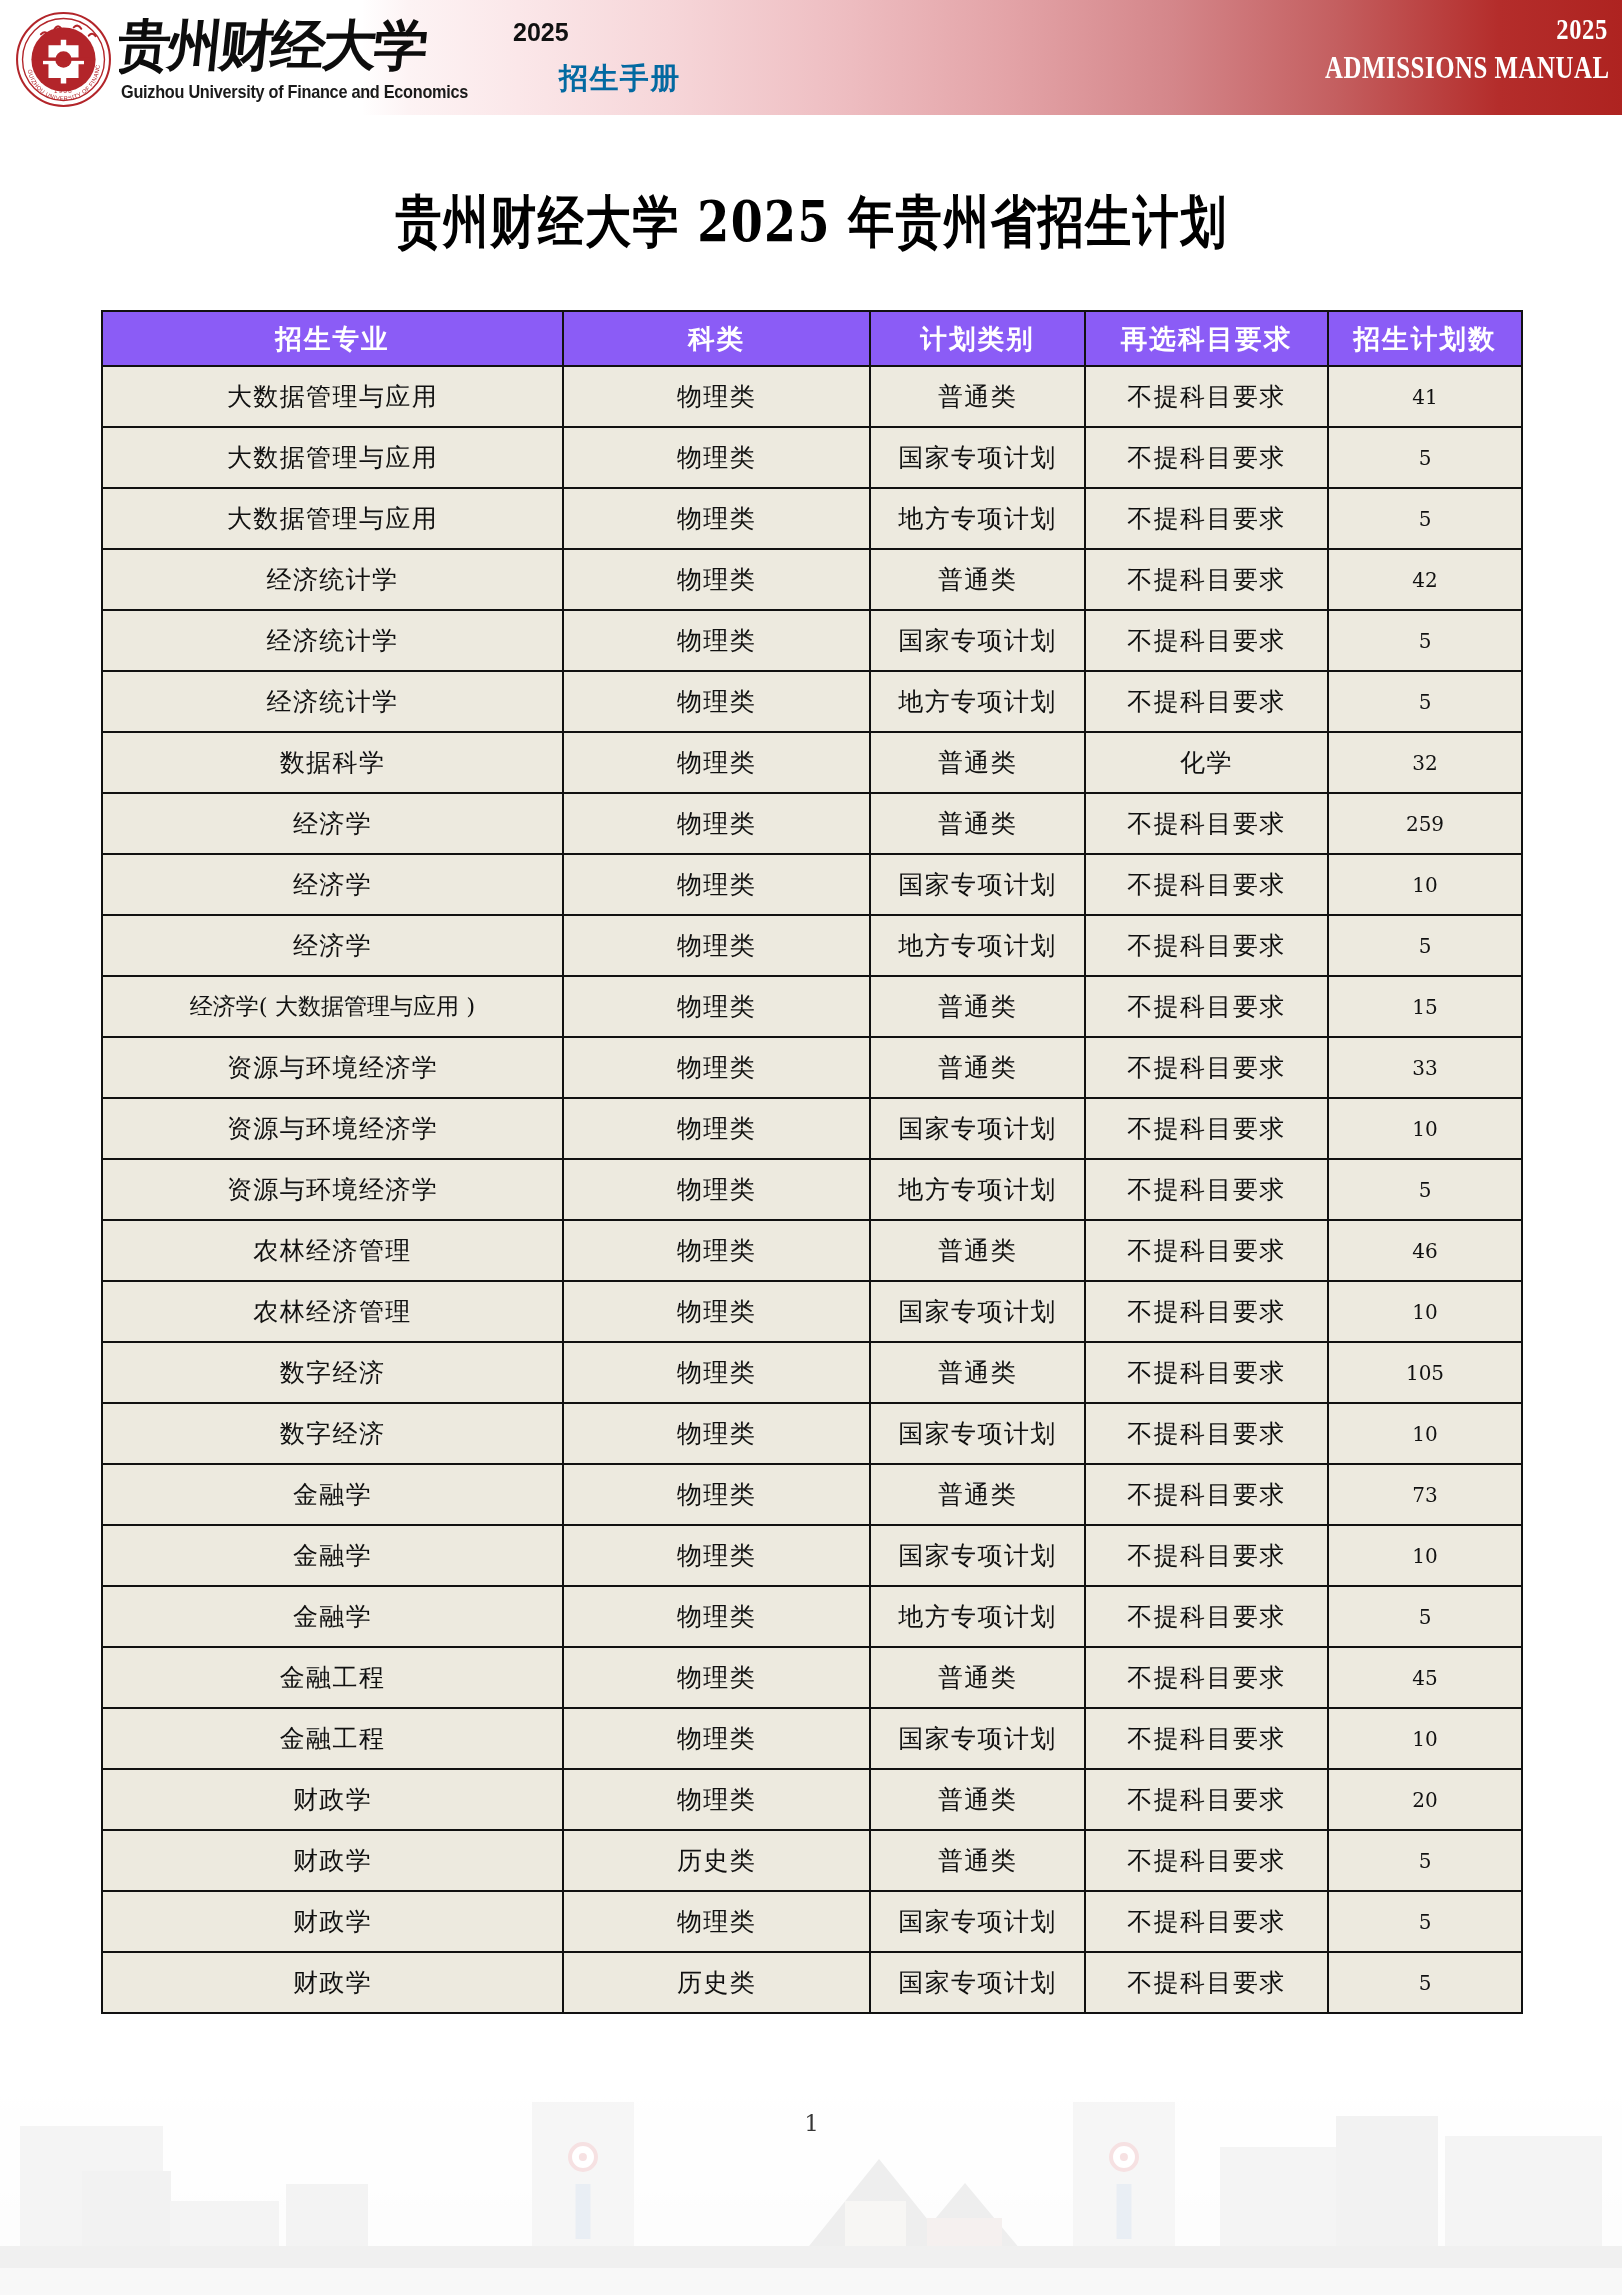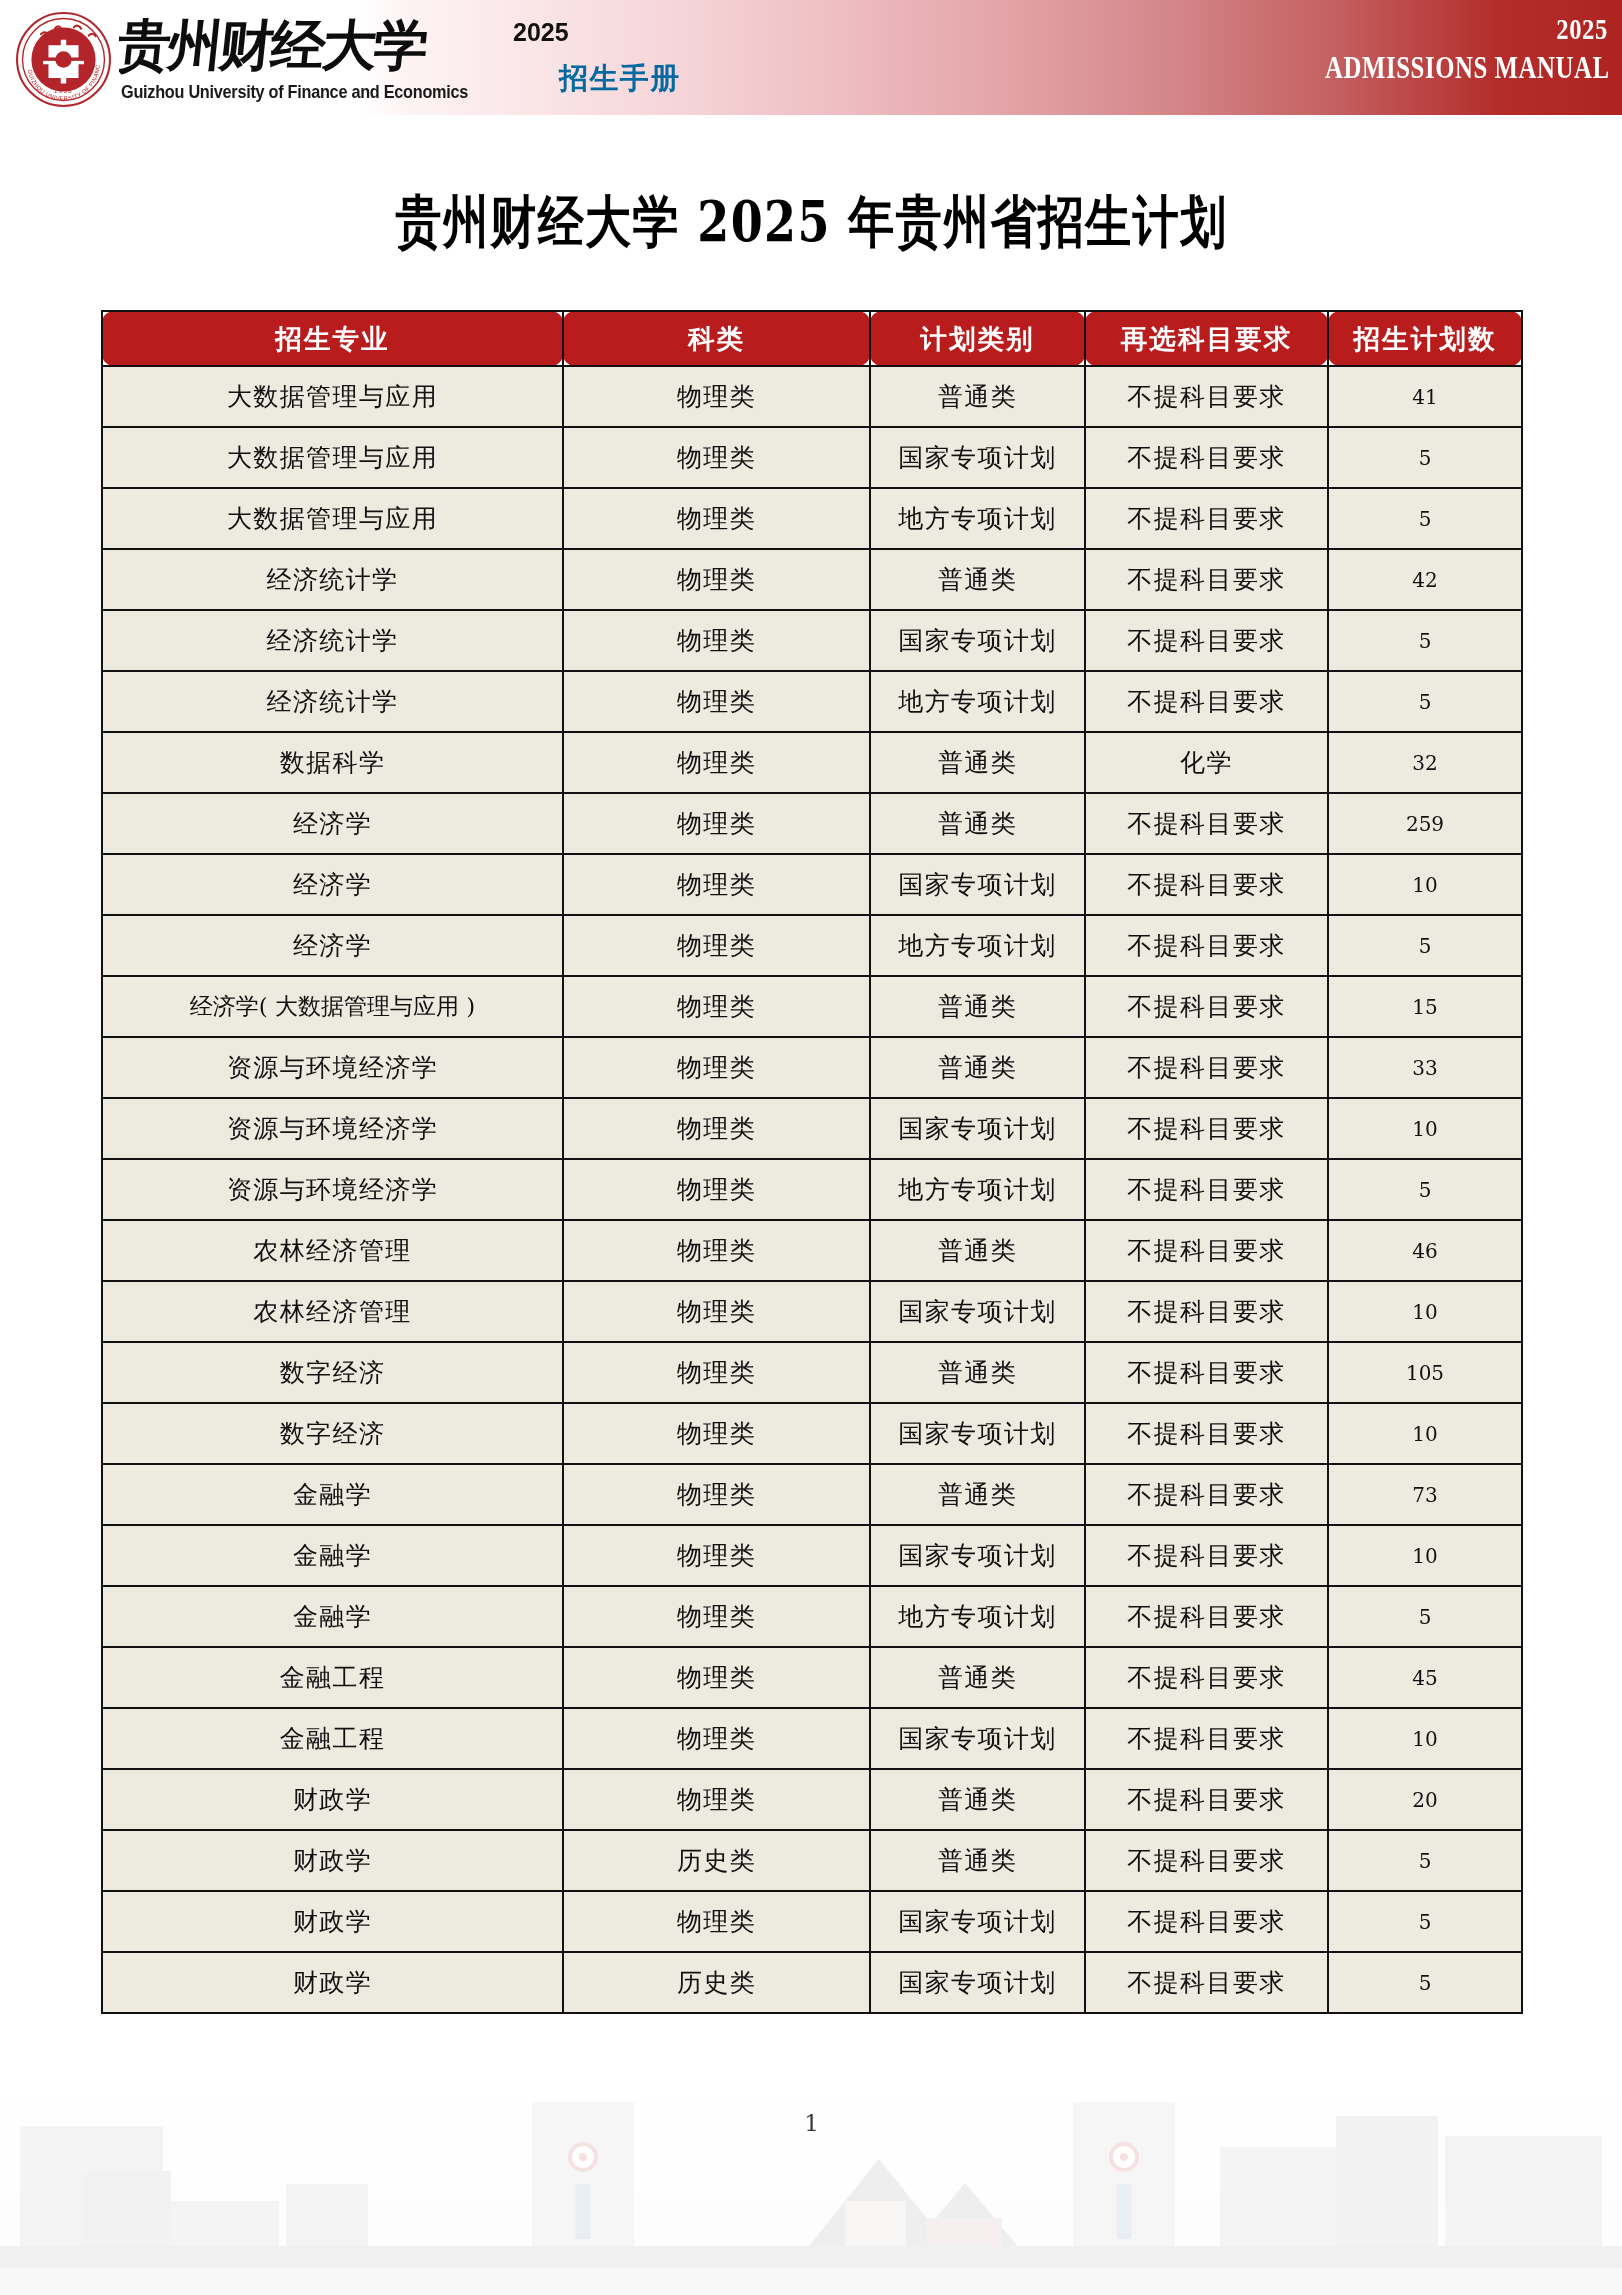--- a/index.html
+++ b/index.html
@@ -144,26 +144,25 @@
   }
   .plan-table th,
   .plan-table td {
     border: 2px solid #111111;
     text-align: center;
     vertical-align: middle;
     font-family: "DejaVu Serif", "Liberation Serif", serif;
   }
   .plan-table thead th {
     height: 55px;
-    background: #b91c1c;
+    background: #8b5cf6;
     color: #ffffff;
     font-size: 26.6px;
     font-weight: 700;
     letter-spacing: 2px;
-    border-radius: 12px;
   }
   .plan-table tbody td {
     height: 61px;
     background: #edeadf;
     color: #111111;
     font-size: 25px;
     font-weight: 400;
     letter-spacing: 1.4px;
   }
   .plan-table tbody td.num {

